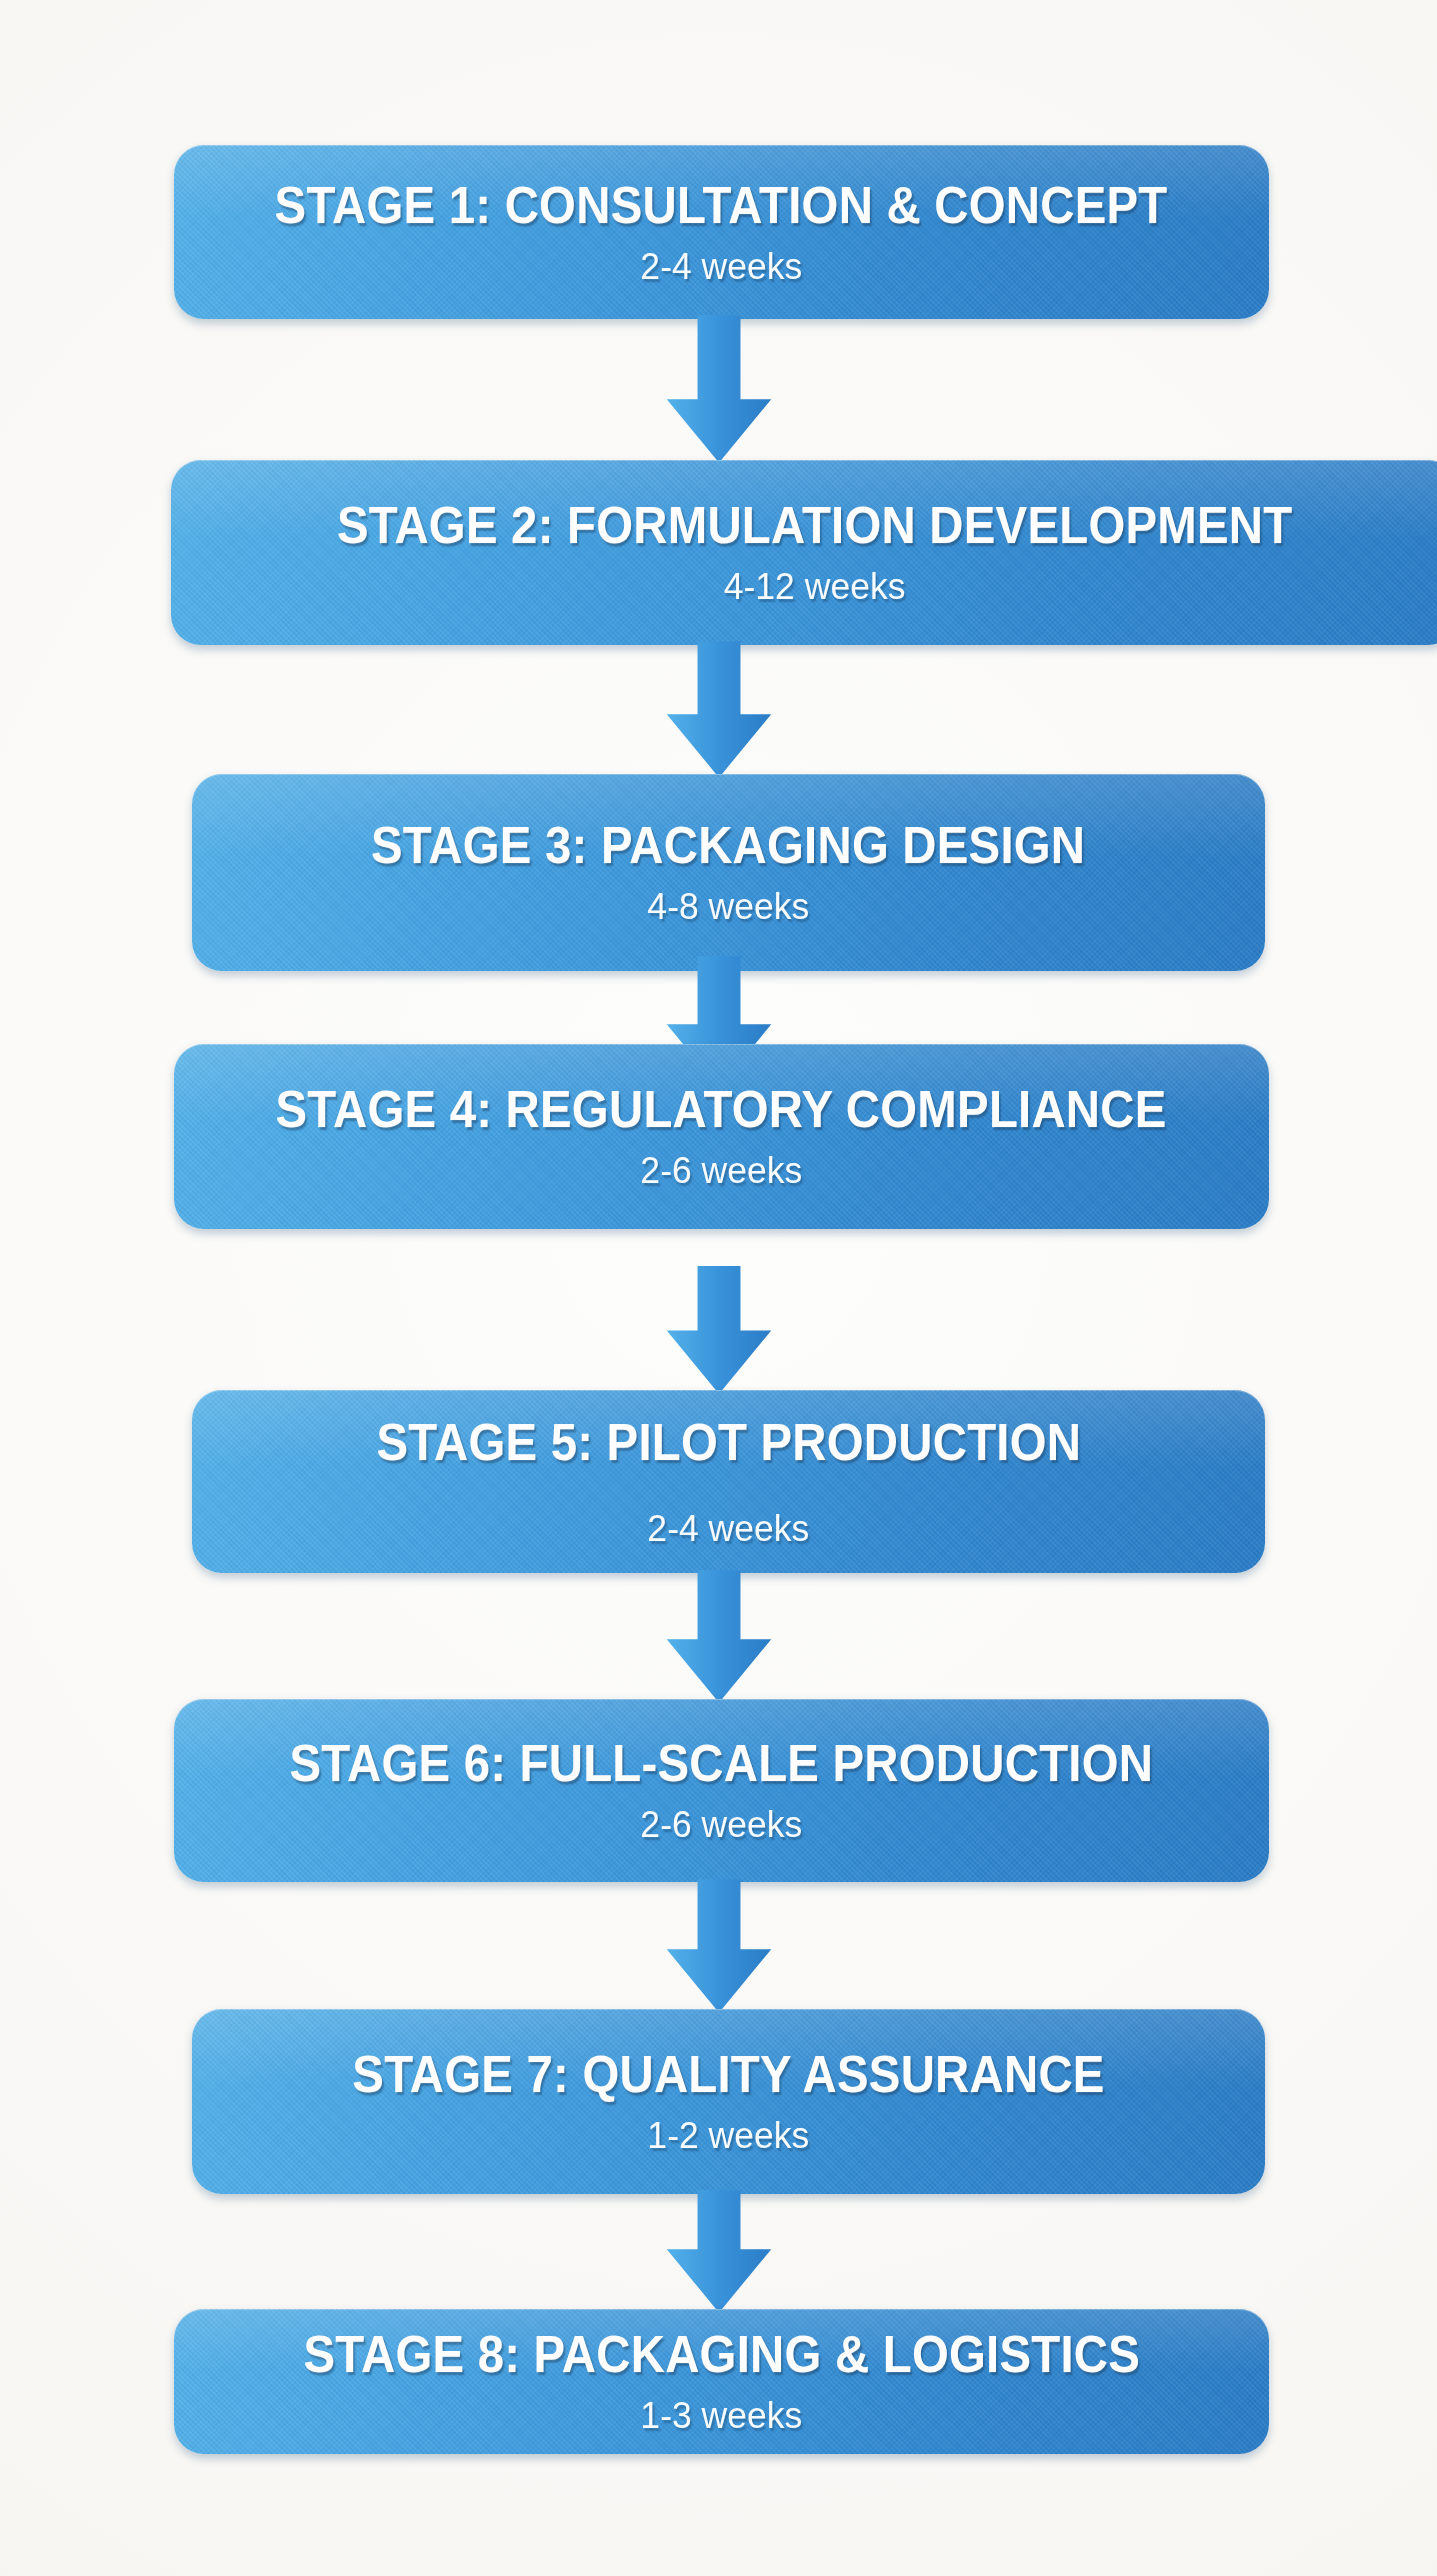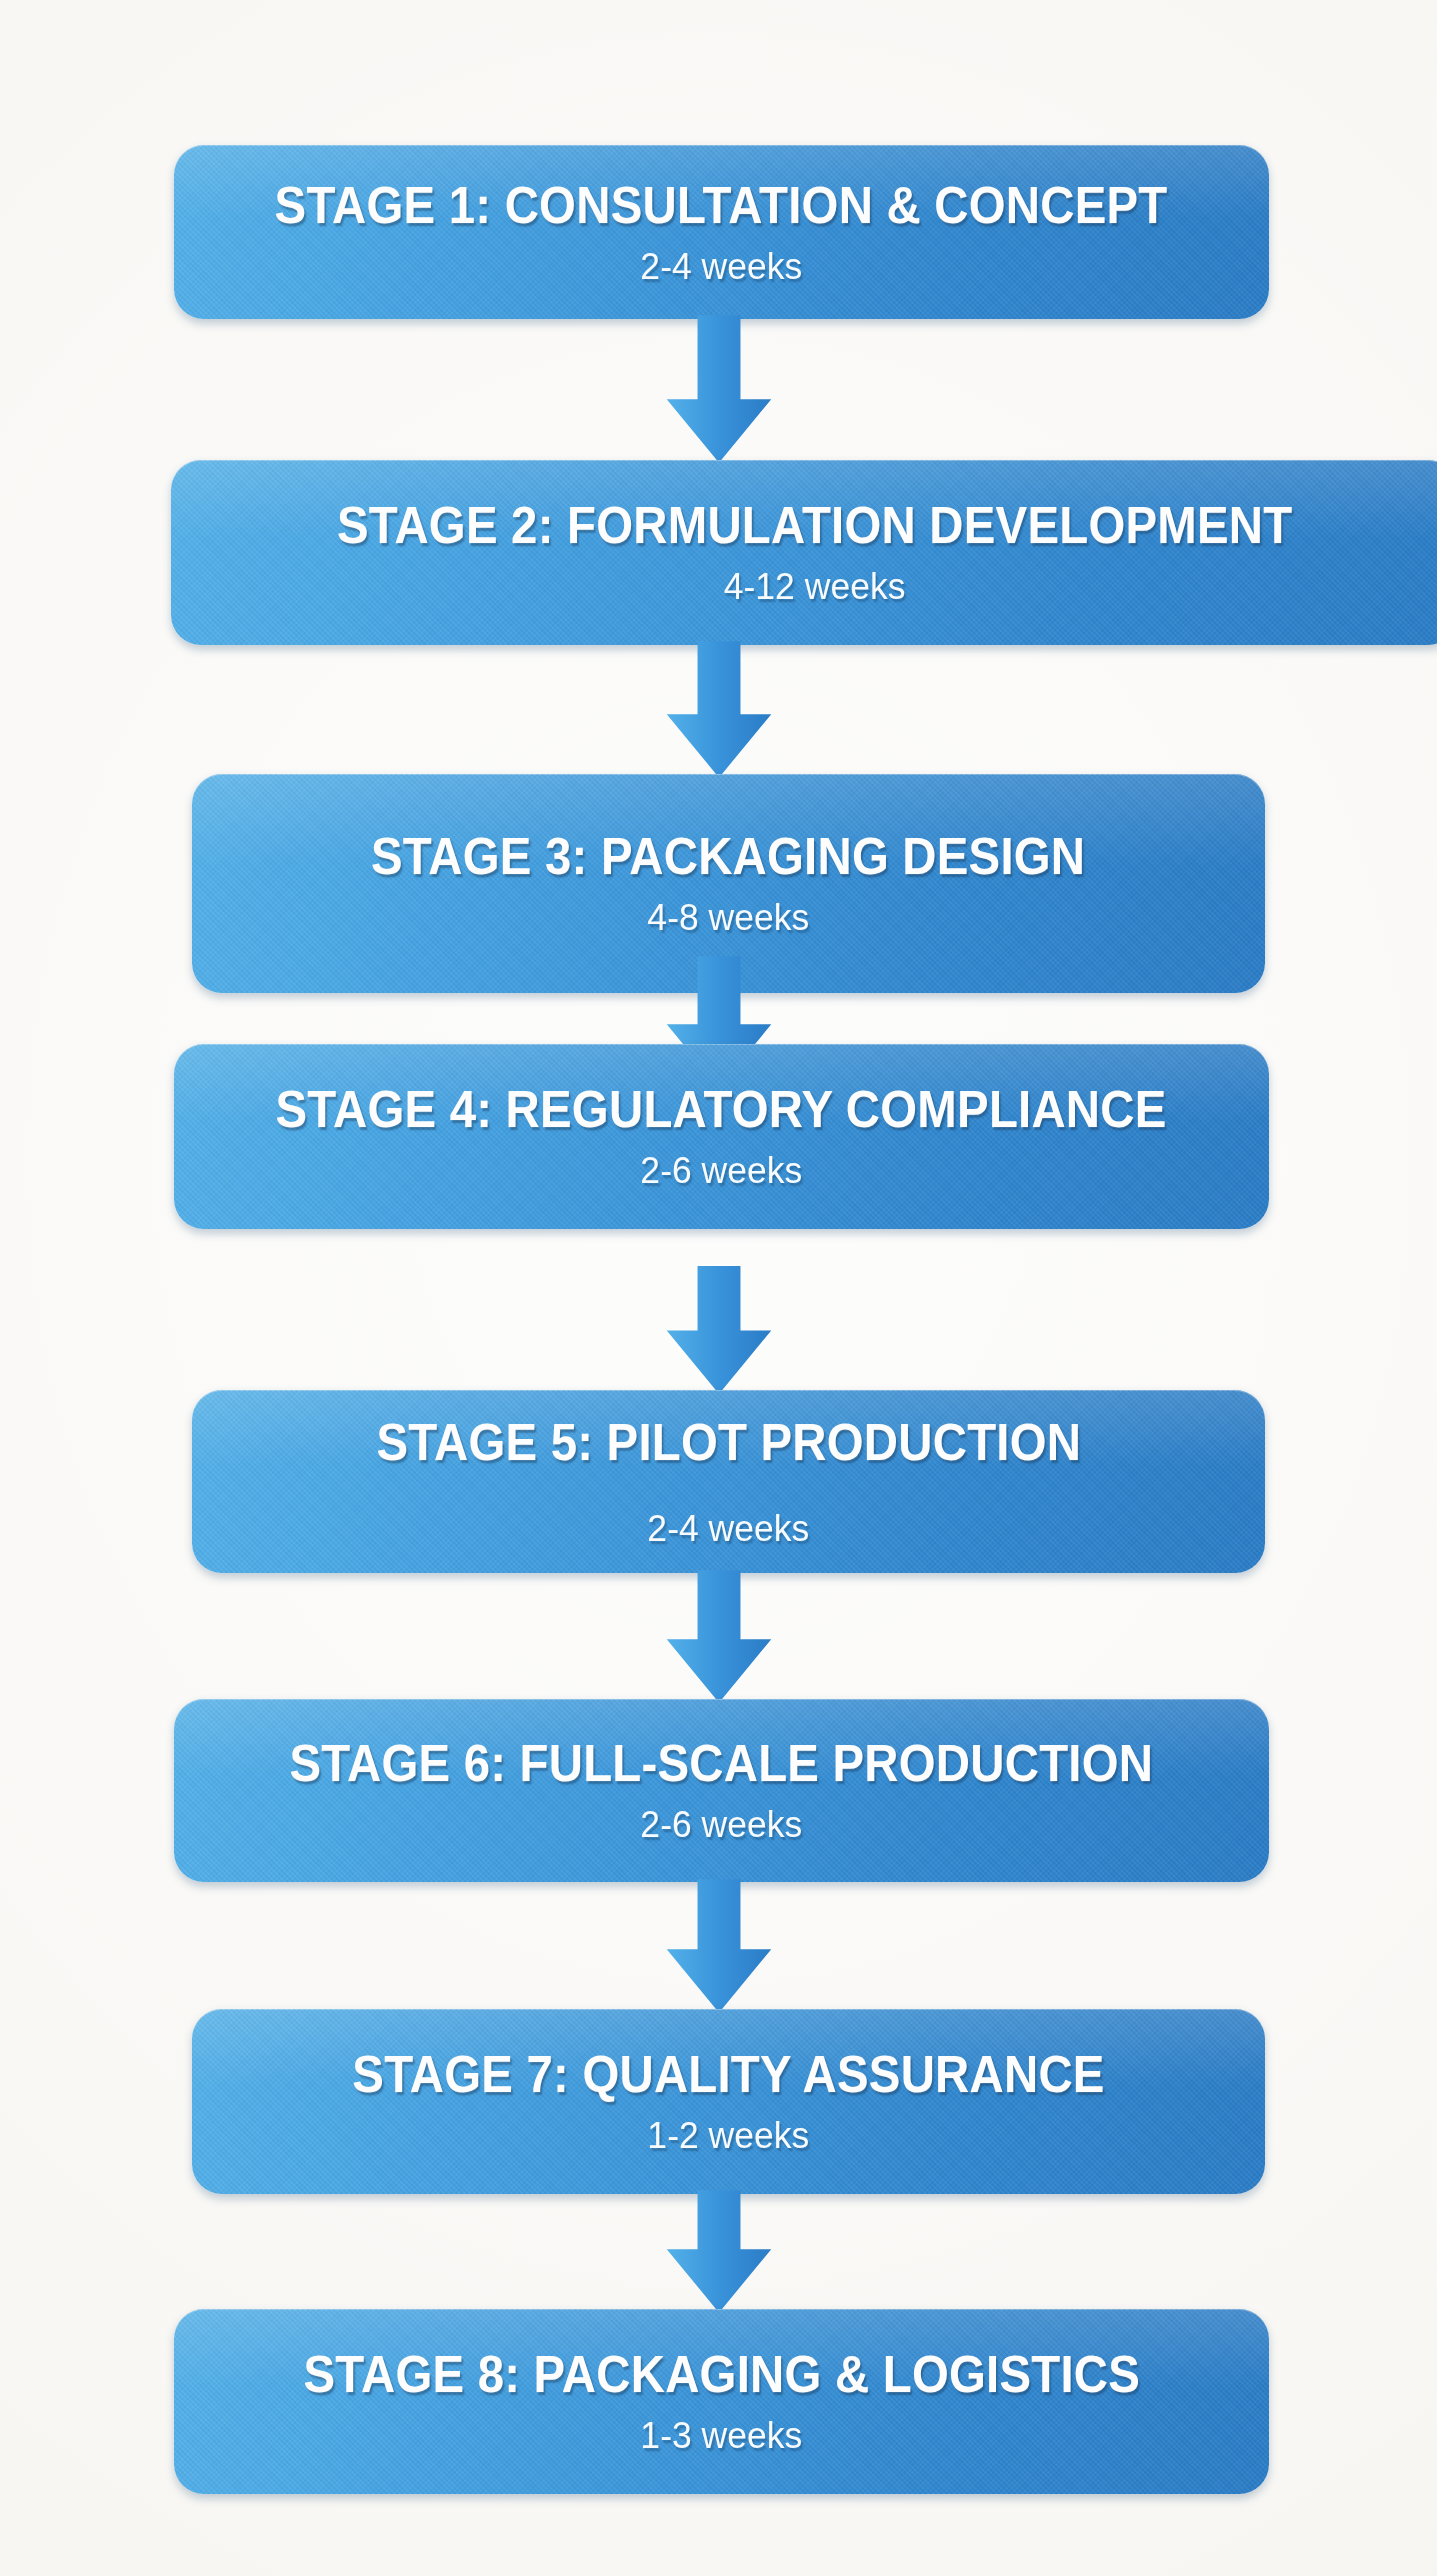--- a/index.html
+++ b/index.html
@@ -144,21 +144,21 @@
           <defs>
             <linearGradient id="agr1" x1="0" y1="0" x2="1" y2="0">
               <stop offset="0%" stop-color="#53b1e9"></stop>
               <stop offset="50%" stop-color="#3993da"></stop>
               <stop offset="100%" stop-color="#2a7cc6"></stop>
             </linearGradient>
           </defs>
           <path d="M 37 0 L 83 0 L 83 78 L 116 78 L 60 146 L 4 78 L 37 78 Z" fill="url(#agr1)"></path>
         </svg>
       </div>
-      <div class="node" style="left: 192px; top: 774px; width: 1073px; height: 219px;">
+      <div class="node" style="left: 192px; top: 774px; width: 1073px; height: 197px;">
         <div class="node-title">STAGE 3: PACKAGING DESIGN</div>
         <div class="node-sub">4-8 weeks</div>
       </div>
       <div class="connector" style="top: 956px; height: 132px;">
         <svg width="112" height="132" viewBox="0 0 120 141">
           <defs>
             <linearGradient id="agr2" x1="0" y1="0" x2="1" y2="0">
               <stop offset="0%" stop-color="#53b1e9"></stop>
               <stop offset="50%" stop-color="#3993da"></stop>
               <stop offset="100%" stop-color="#2a7cc6"></stop>
@@ -224,19 +224,19 @@
           <defs>
             <linearGradient id="agr6" x1="0" y1="0" x2="1" y2="0">
               <stop offset="0%" stop-color="#53b1e9"></stop>
               <stop offset="50%" stop-color="#3993da"></stop>
               <stop offset="100%" stop-color="#2a7cc6"></stop>
             </linearGradient>
           </defs>
           <path d="M 37 0 L 83 0 L 83 63 L 116 63 L 60 131 L 4 63 L 37 63 Z" fill="url(#agr6)"></path>
         </svg>
       </div>
-      <div class="node" style="left: 174px; top: 2309px; width: 1095px; height: 185px;">
+      <div class="node" style="left: 174px; top: 2309px; width: 1095px; height: 145px;">
         <div class="node-title">STAGE 8: PACKAGING &amp; LOGISTICS</div>
         <div class="node-sub">1-3 weeks</div>
       </div>
     </div>
 </div>
 
 
 </body></html>

